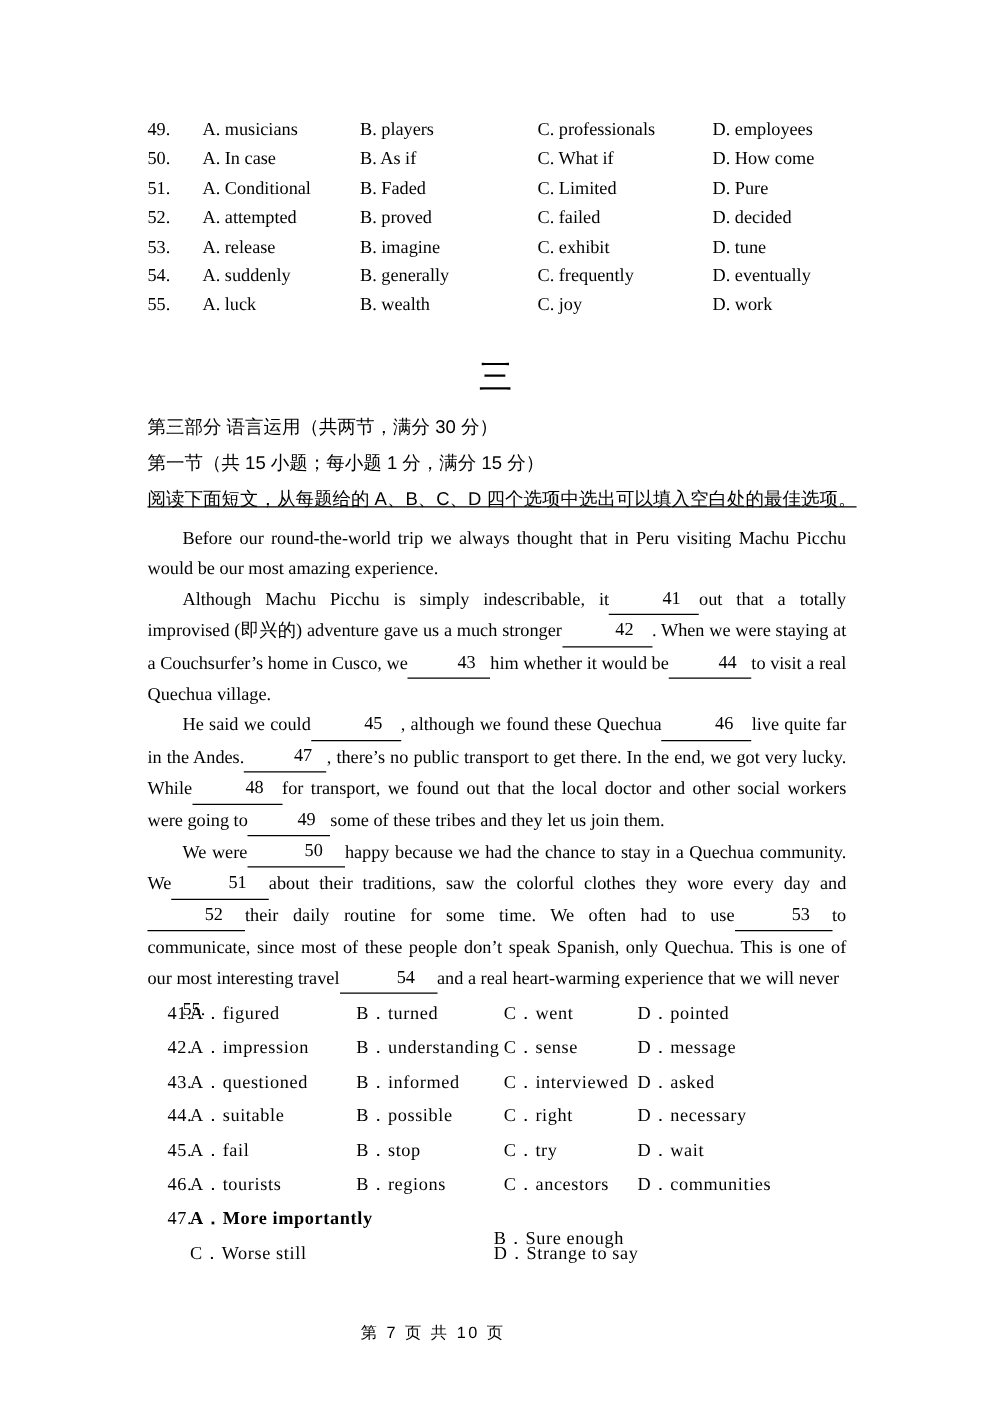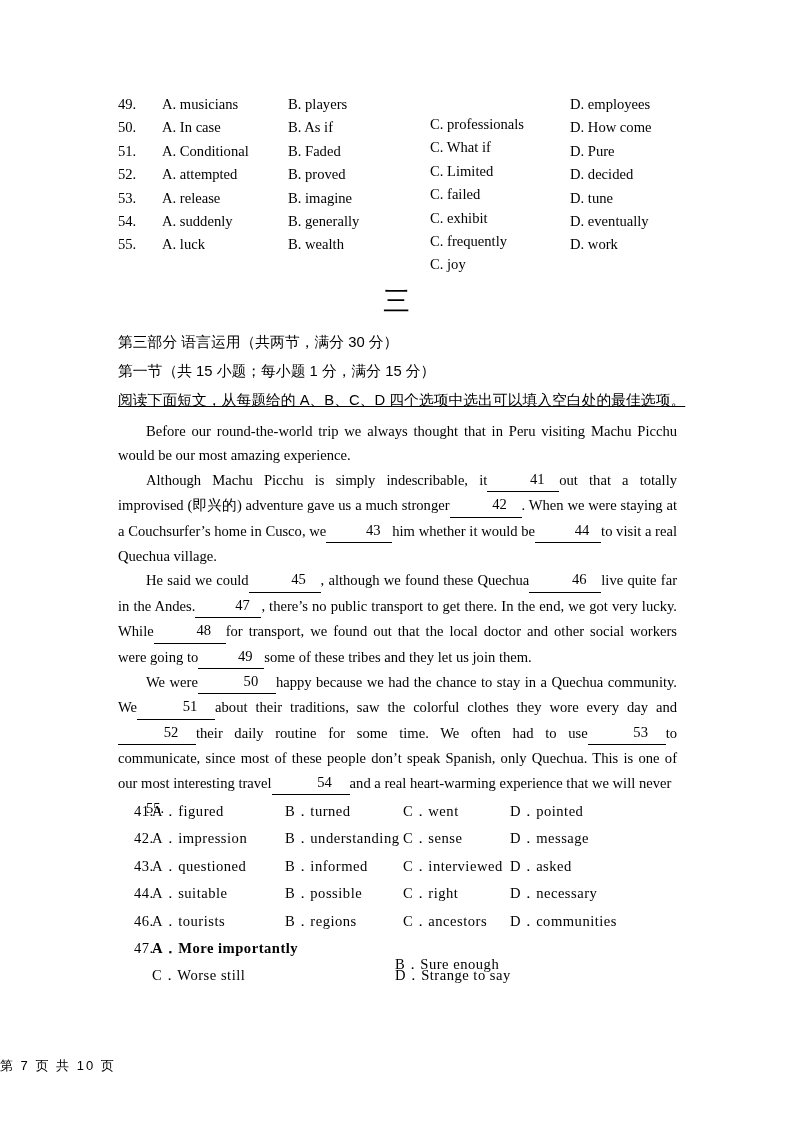--- a/index.html
+++ b/index.html
@@ -33,21 +33,21 @@
   .opt-row {
     position: relative;
     height: 23.4px;
     font-size: 14.6px;
     line-height: 23.4px;
     white-space: nowrap;
   }
   .opt-row .num   { position: absolute; left: 0px;   }
   .opt-row .ca    { position: absolute; left: 44px;  }
   .opt-row .cb    { position: absolute; left: 170px; }
-  .opt-row .cc    { position: absolute; left: 312px; margin-top: 20px; }
+  .opt-row .cc    { position: absolute; left: 312px; }
   .opt-row .cd    { position: absolute; left: 452px; }
 
   
   .big-heading {
     position: absolute;
     left: 0;
     top: 283px;
     width: 794px;
     text-align: center;
     font-size: 27px;
@@ -124,21 +124,21 @@
   .bot-row.wide .cc { left: 34px;  }
   .bot-row.wide .cd { left: 277px; }
   .lbl { letter-spacing: 0.5px; }
 
   
   .footer {
     position: absolute;
     left: 0;
     top: 1056px;
     width: 693px;
-    text-align: left;
+    text-align: center;
     font-size: 13px;
     line-height: 20px;
     font-family: "Liberation Sans", "DejaVu Sans", sans-serif;
     letter-spacing: 2px;
   }
 </style>
 </head>
 <body>
 
 <div class="page">
@@ -238,20 +238,27 @@
       <span class="cd lbl">D．asked</span>
     </div>
     <div class="bot-row">
       <span class="num lbl">44.</span>
       <span class="ca lbl">A．suitable</span>
       <span class="cb lbl">B．possible</span>
       <span class="cc lbl">C．right</span>
       <span class="cd lbl">D．necessary</span>
     </div>
     <div class="bot-row">
+      <span class="num lbl">45.</span>
+      <span class="ca lbl">A．fail</span>
+      <span class="cb lbl">B．stop</span>
+      <span class="cc lbl">C．try</span>
+      <span class="cd lbl">D．wait</span>
+    </div>
+    <div class="bot-row">
       <span class="num lbl">46.</span>
       <span class="ca lbl">A．tourists</span>
       <span class="cb lbl">B．regions</span>
       <span class="cc lbl">C．ancestors</span>
       <span class="cd lbl">D．communities</span>
     </div>
     <div class="bot-row wide">
       <span class="num lbl">47.</span>
       <span class="ca lbl">A．More importantly</span>
       <span class="cb lbl">B．Sure enough</span>

